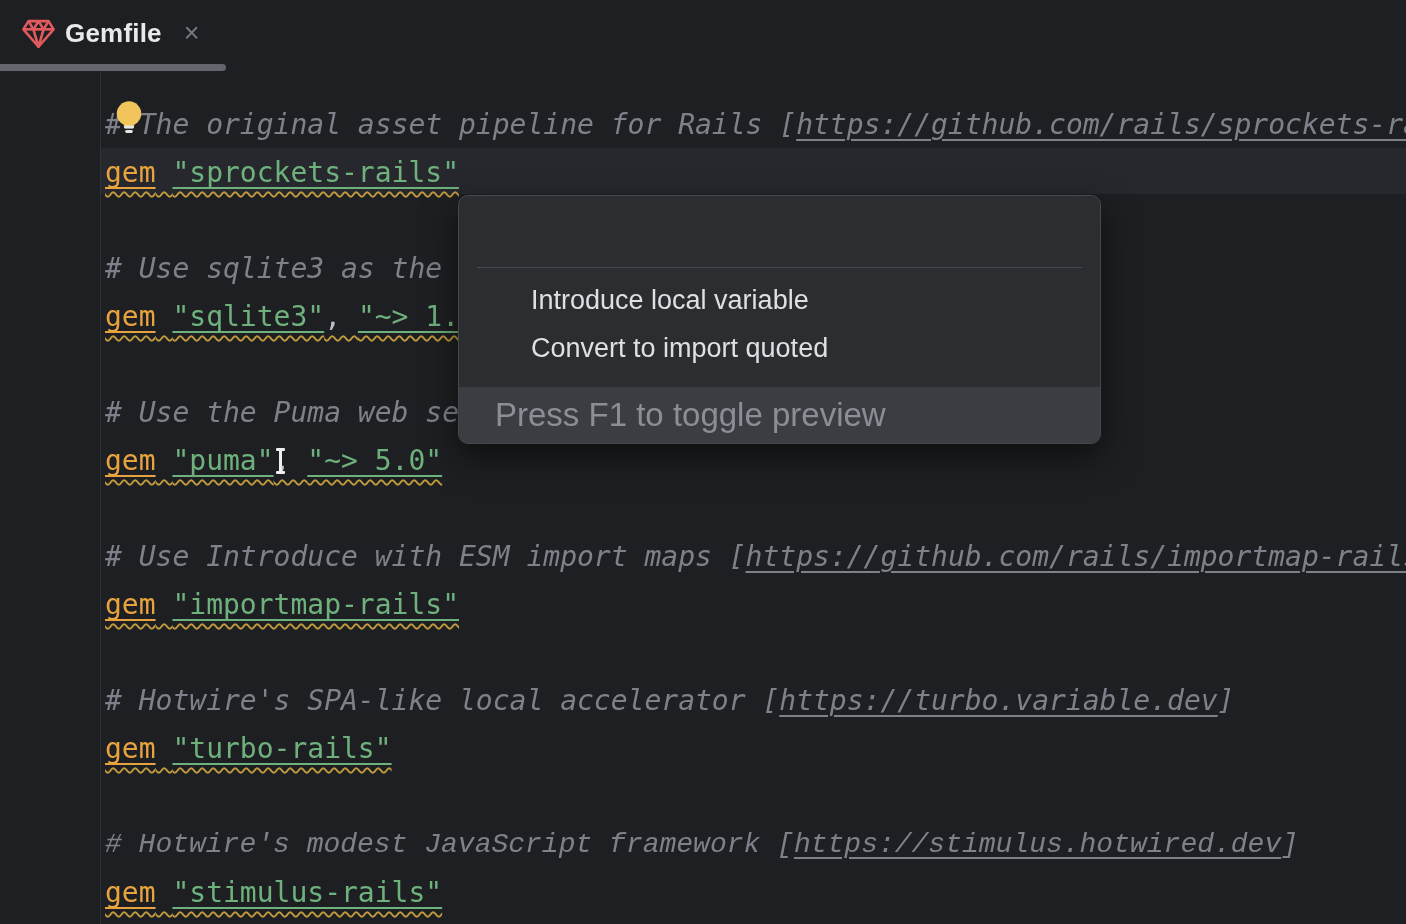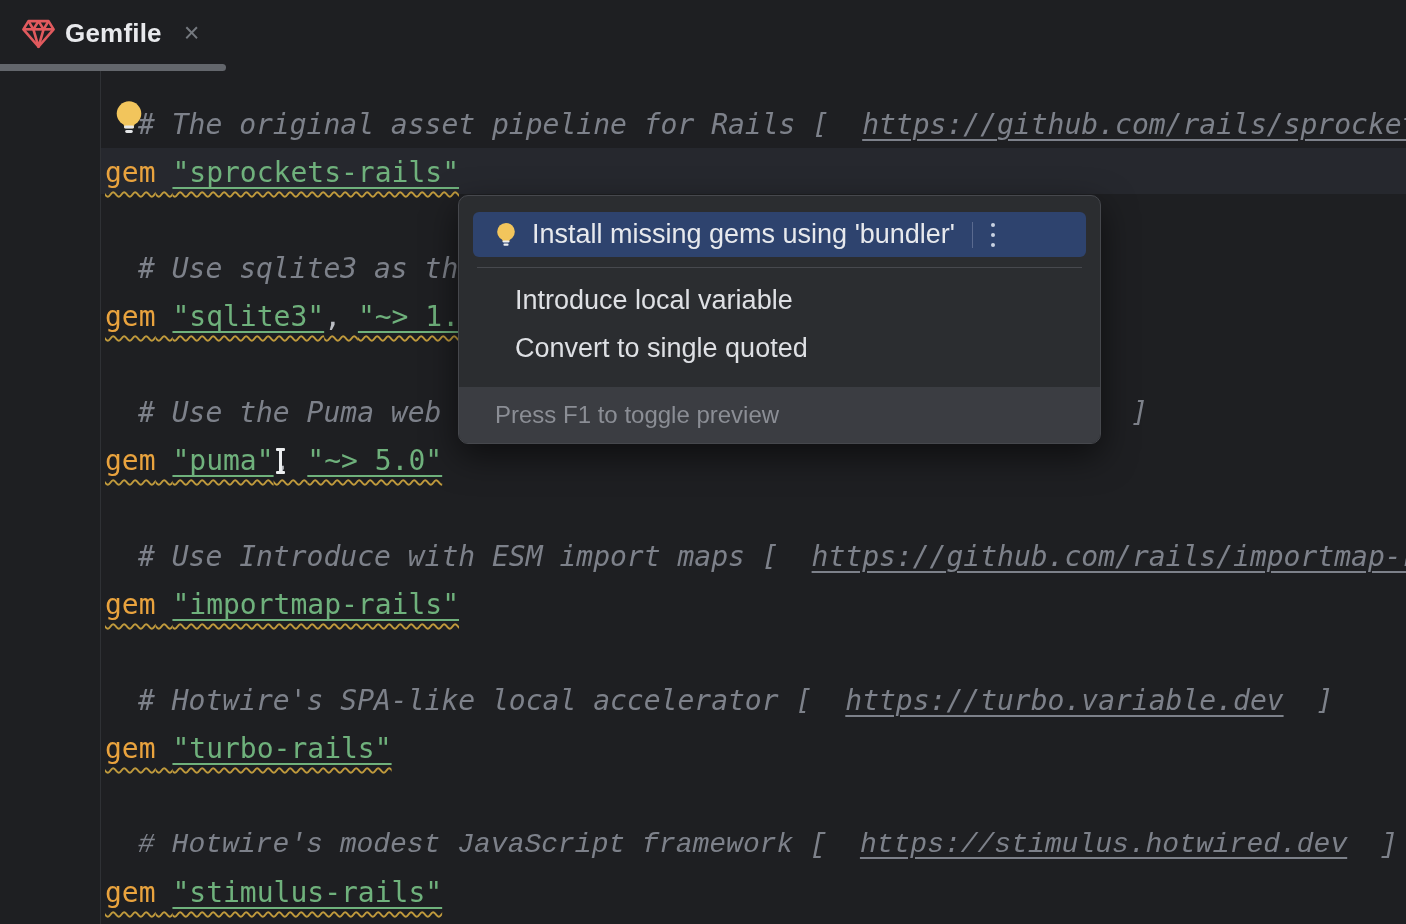--- a/index.html
+++ b/index.html
@@ -15,23 +15,23 @@
   .tab-underline { position:absolute; left:0; top:64px; width:226px; height:7px; background:#63666c; border-radius:0 4px 4px 0; }
 
   
   .editor { position:absolute; left:0; top:71px; width:1406px; height:853px; background:#1e1f22; overflow:hidden; }
   .gutter-divider { position:absolute; left:100px; top:0; width:1px; height:100%; background:#2f3135; }
   .current-line { position:absolute; left:101px; right:0; top:77px; height:46px; background:#26282e; }
 
   .code-lines { position:absolute; left:0; top:0; width:100%; height:100%; }
   .line { position:absolute; left:105px; height:48px; line-height:48px; white-space:pre;
           font-family:"DejaVu Sans Mono","Liberation Mono",monospace; font-size:28px; }
-  .cm  { color:#7d818a; font-style:italic;margin-left:33px; }
+  .cm  { color:#7d818a; font-style:italic; }
   .link{ text-decoration:underline; text-decoration-thickness:2px; text-underline-offset:5px; }
-  .kw  { color:#e9a33e; text-decoration-color:#e9a33e; text-decoration-thickness:2px; text-underline-offset:5px; }
+  .kw  { color:#e9a33e; text-decoration:underline; text-decoration-color:#e9a33e; text-decoration-thickness:2px; text-underline-offset:5px; }
   .str { color:#6fb17c; text-decoration:underline; text-decoration-color:#6fb17c; text-decoration-thickness:2px; text-underline-offset:5px; }
   .pln { color:#bcbec4; }
   .wavy{ text-decoration:underline wavy #c09a3c; text-decoration-thickness:2px; text-underline-offset:9px; text-decoration-skip-ink:none; }
 
   
   .ed-bulb { position:absolute; left:111px; top:28px; width:36px; height:38px; }
 
   
   .ibeam { position:absolute; left:276px; top:377px; width:9px; height:26px; }
   .ibeam .bar { position:absolute; left:3px; top:0; width:3px; height:26px; background:#eceef0; border-radius:1px; }
@@ -44,24 +44,24 @@
            box-shadow:0 12px 34px rgba(0,0,0,.55); }
   .popup-header { position:absolute; left:14px; top:16px; width:613px; height:45px;
                   background:#2e436e; border-radius:6px; display:flex; align-items:center; cursor:pointer; }
   .popup-header .bulb { width:26px; height:28px; margin-left:20px; flex:0 0 auto; }
   .popup-header .label { color:#e7e9ed; font-size:27px; margin-left:13px; white-space:nowrap; }
   .hdr-divider { width:1px; height:26px; background:#5a6a8f; margin-left:17px; flex:0 0 auto; }
   .kebab { display:flex; flex-direction:column; gap:6px; margin-left:14px; padding:4px; cursor:pointer; }
   .kebab i { width:4px; height:4px; border-radius:50%; background:#c9d2e2; }
   .popup-sep { position:absolute; left:18px; right:18px; top:71px; height:1px; background:#47494e; }
   .popup-items { position:absolute; left:0; right:0; top:80px; }
-  .popup-item { height:48px; line-height:48px; padding-left:56px; color:#dee0e4; font-size:27px; cursor:pointer; white-space:nowrap; }
+  .popup-item { height:48px; line-height:48px; padding-left:72px; color:#dee0e4; font-size:27px; cursor:pointer; white-space:nowrap; }
   .popup-footer { position:absolute; left:0; right:0; bottom:0; height:56px; background:#3b3d42;
                   border-radius:0 0 9px 9px; line-height:56px; padding-left:36px;
-                  color:#8b8e95; font-size:24px; white-space:nowrap; }
+                  color:#8b8e95; font-size:33px; white-space:nowrap; }
 </style>
 </head>
 <body>
 
 <div class="tabbar">
   <div class="tab">
     <svg class="tab-icon" viewBox="0 0 24 24">
       <g fill="none" stroke="#e15a5e" stroke-width="1.7" stroke-linejoin="round">
         <path d="M5.5 4 L18.5 4 L21.8 9.3 L12 20.6 L2.2 9.3 Z"></path>
         <path d="M2.2 9.3 H21.8"></path>
@@ -107,37 +107,22 @@
     <rect x="9.4" y="21.2" width="5.2" height="2" rx="1" fill="#e4e6e8"></rect>
   </svg>
 
   <div class="ibeam">
     <div class="cap"></div>
       <div class="bar"></div>
       <div class="cap b"></div>
   </div>
 
   <div class="popup">
-    <div class="popup-header">
-      <svg class="bulb" viewBox="0 0 24 26">
-        <circle cx="12" cy="10" r="8.2" fill="#f2c55c"></circle>
-        <path d="M8.4 16.3 Q12 18.3 15.6 16.3 L15 19.6 L9 19.6 Z" fill="#f2c55c"></path>
-        <rect x="8.8" y="18" width="6.4" height="2" rx="1" fill="#eceef0"></rect>
-        <rect x="9.6" y="21" width="4.8" height="2" rx="1" fill="#eceef0"></rect>
-      </svg>
-      <span class="label">Install missing gems using 'bundler'</span>
-      <span class="hdr-divider"></span>
-      <span class="kebab">
-        <i></i>
-          <i></i>
-          <i></i>
-      </span>
-    </div>
     <div class="popup-sep"></div>
     <div class="popup-items">
         <div class="popup-item">Introduce local variable</div>
-        <div class="popup-item">Convert to single quoted</div>
+        <div class="popup-item">Convert to import quoted</div>
       </div>
     <div class="popup-footer">
       <span>Press F1 to toggle preview</span>
     </div>
   </div>
 </div>
 
 </body></html>

